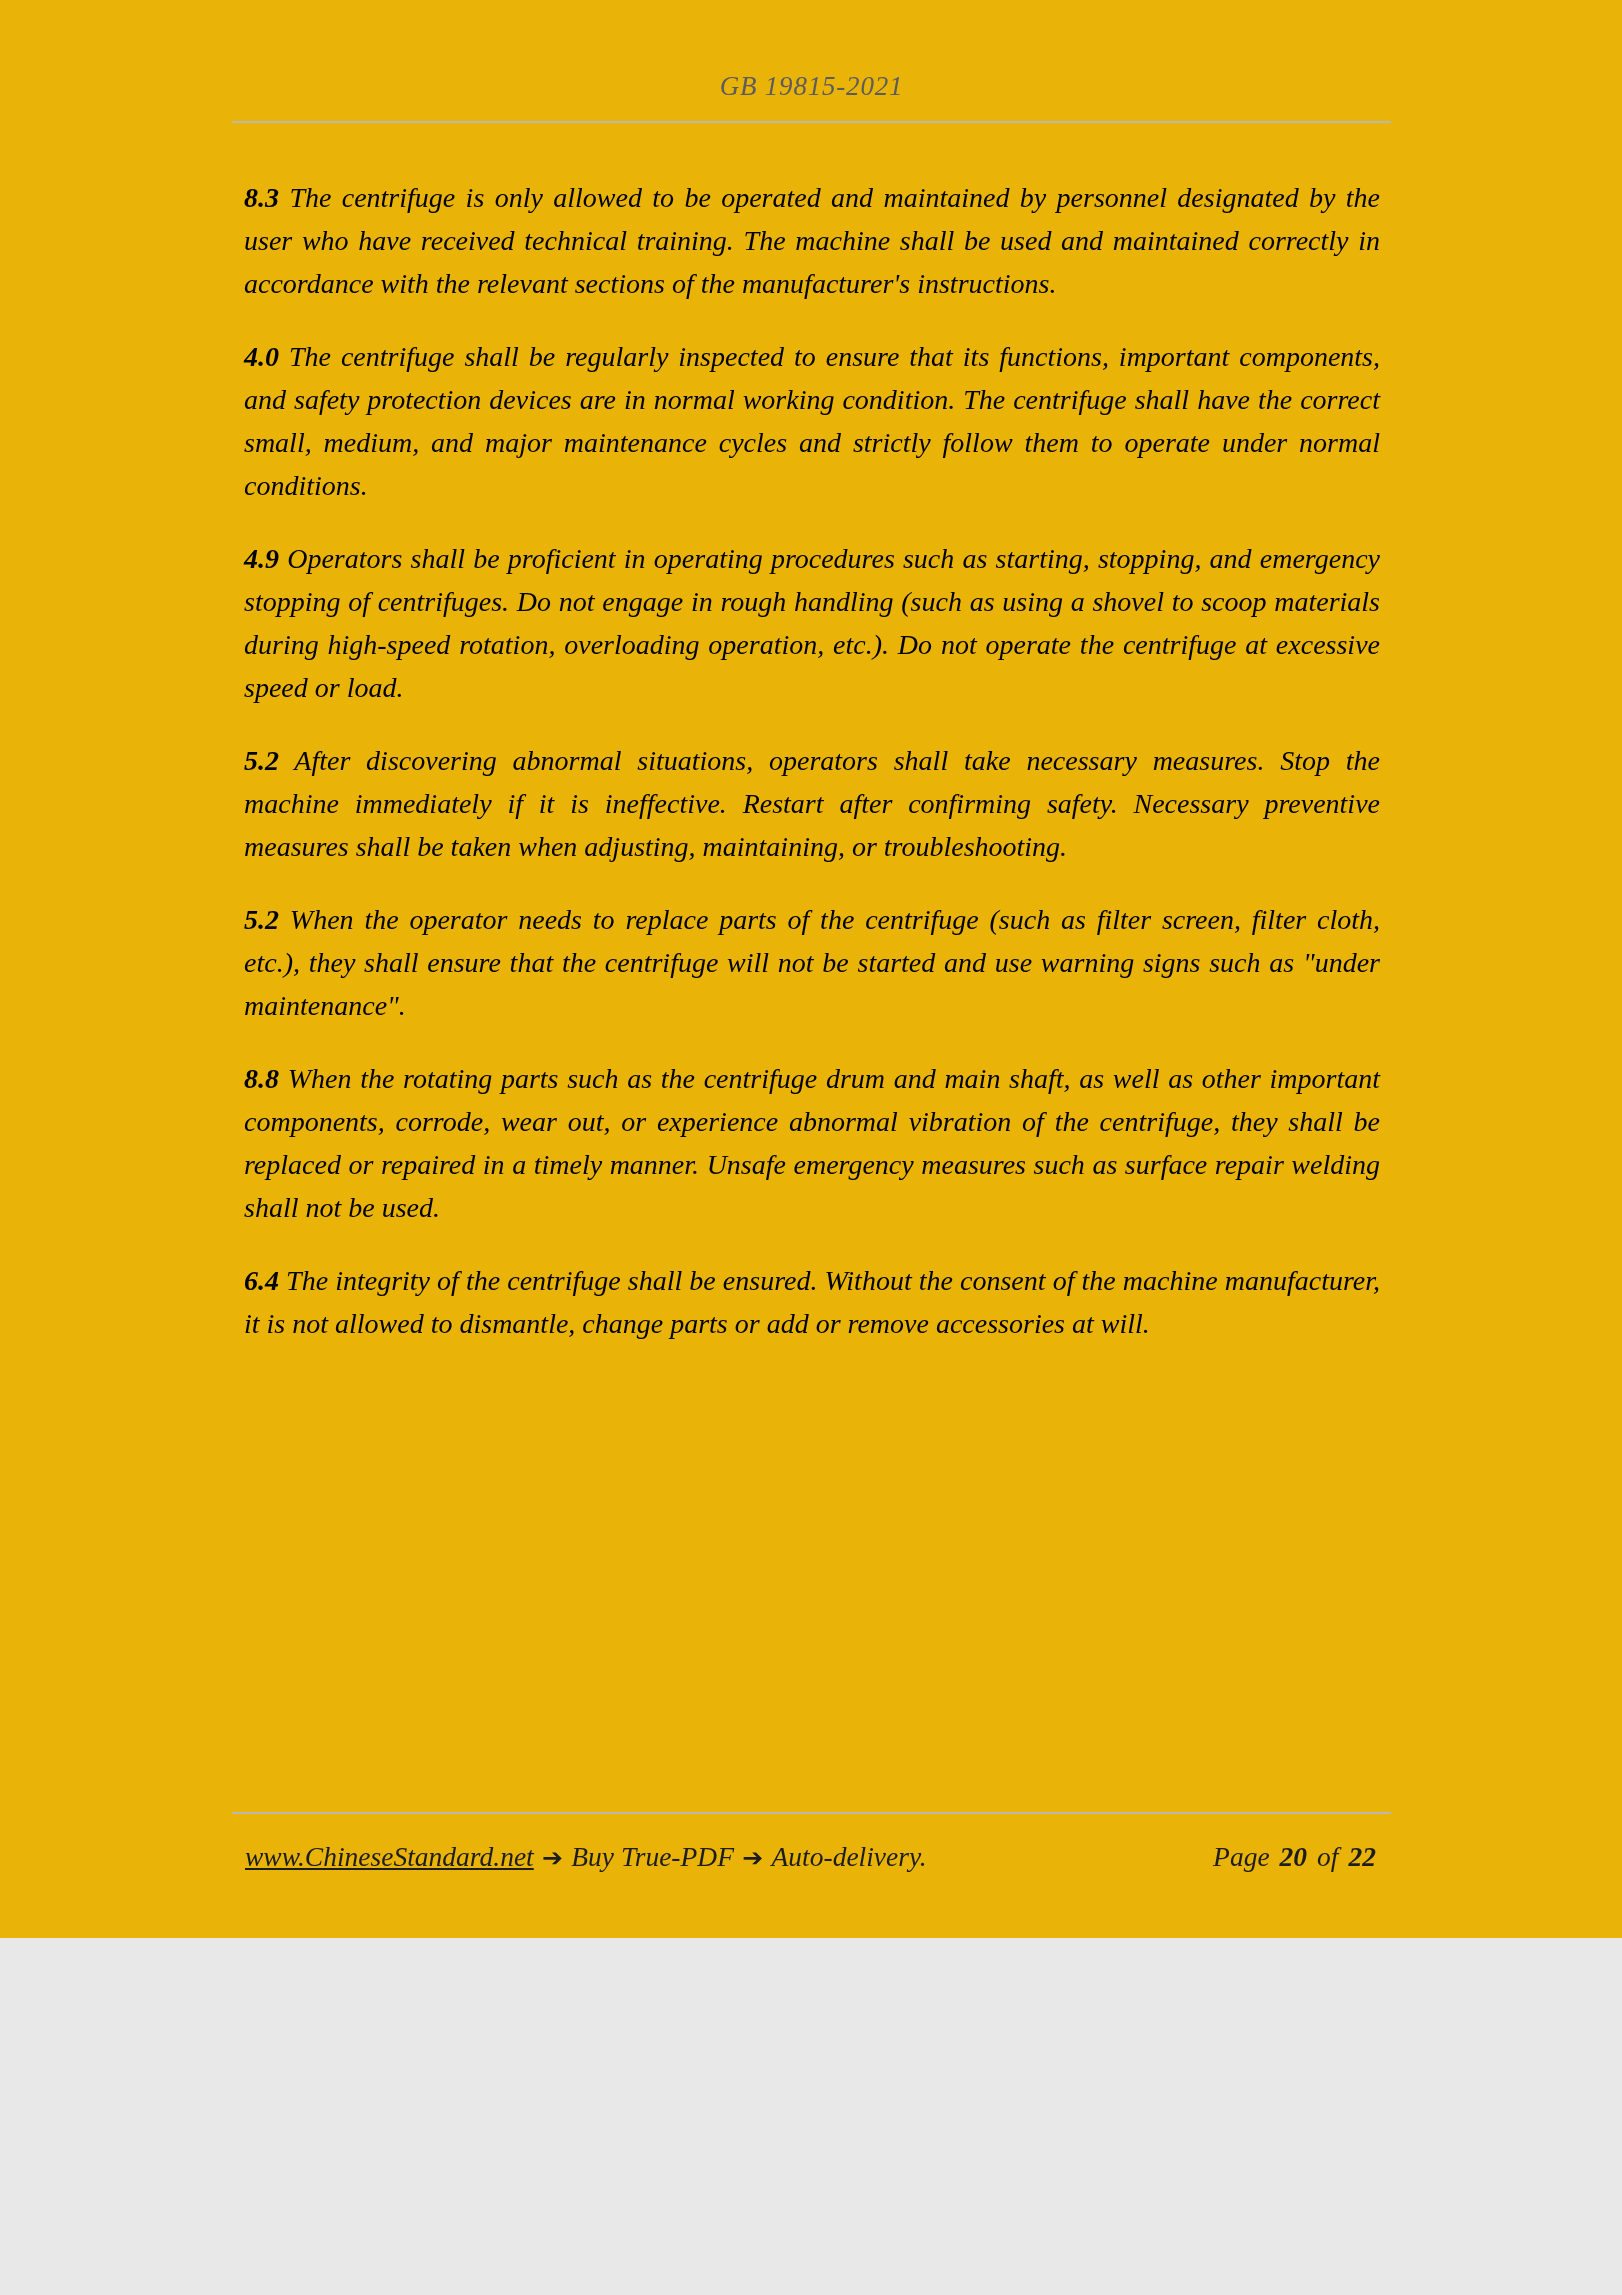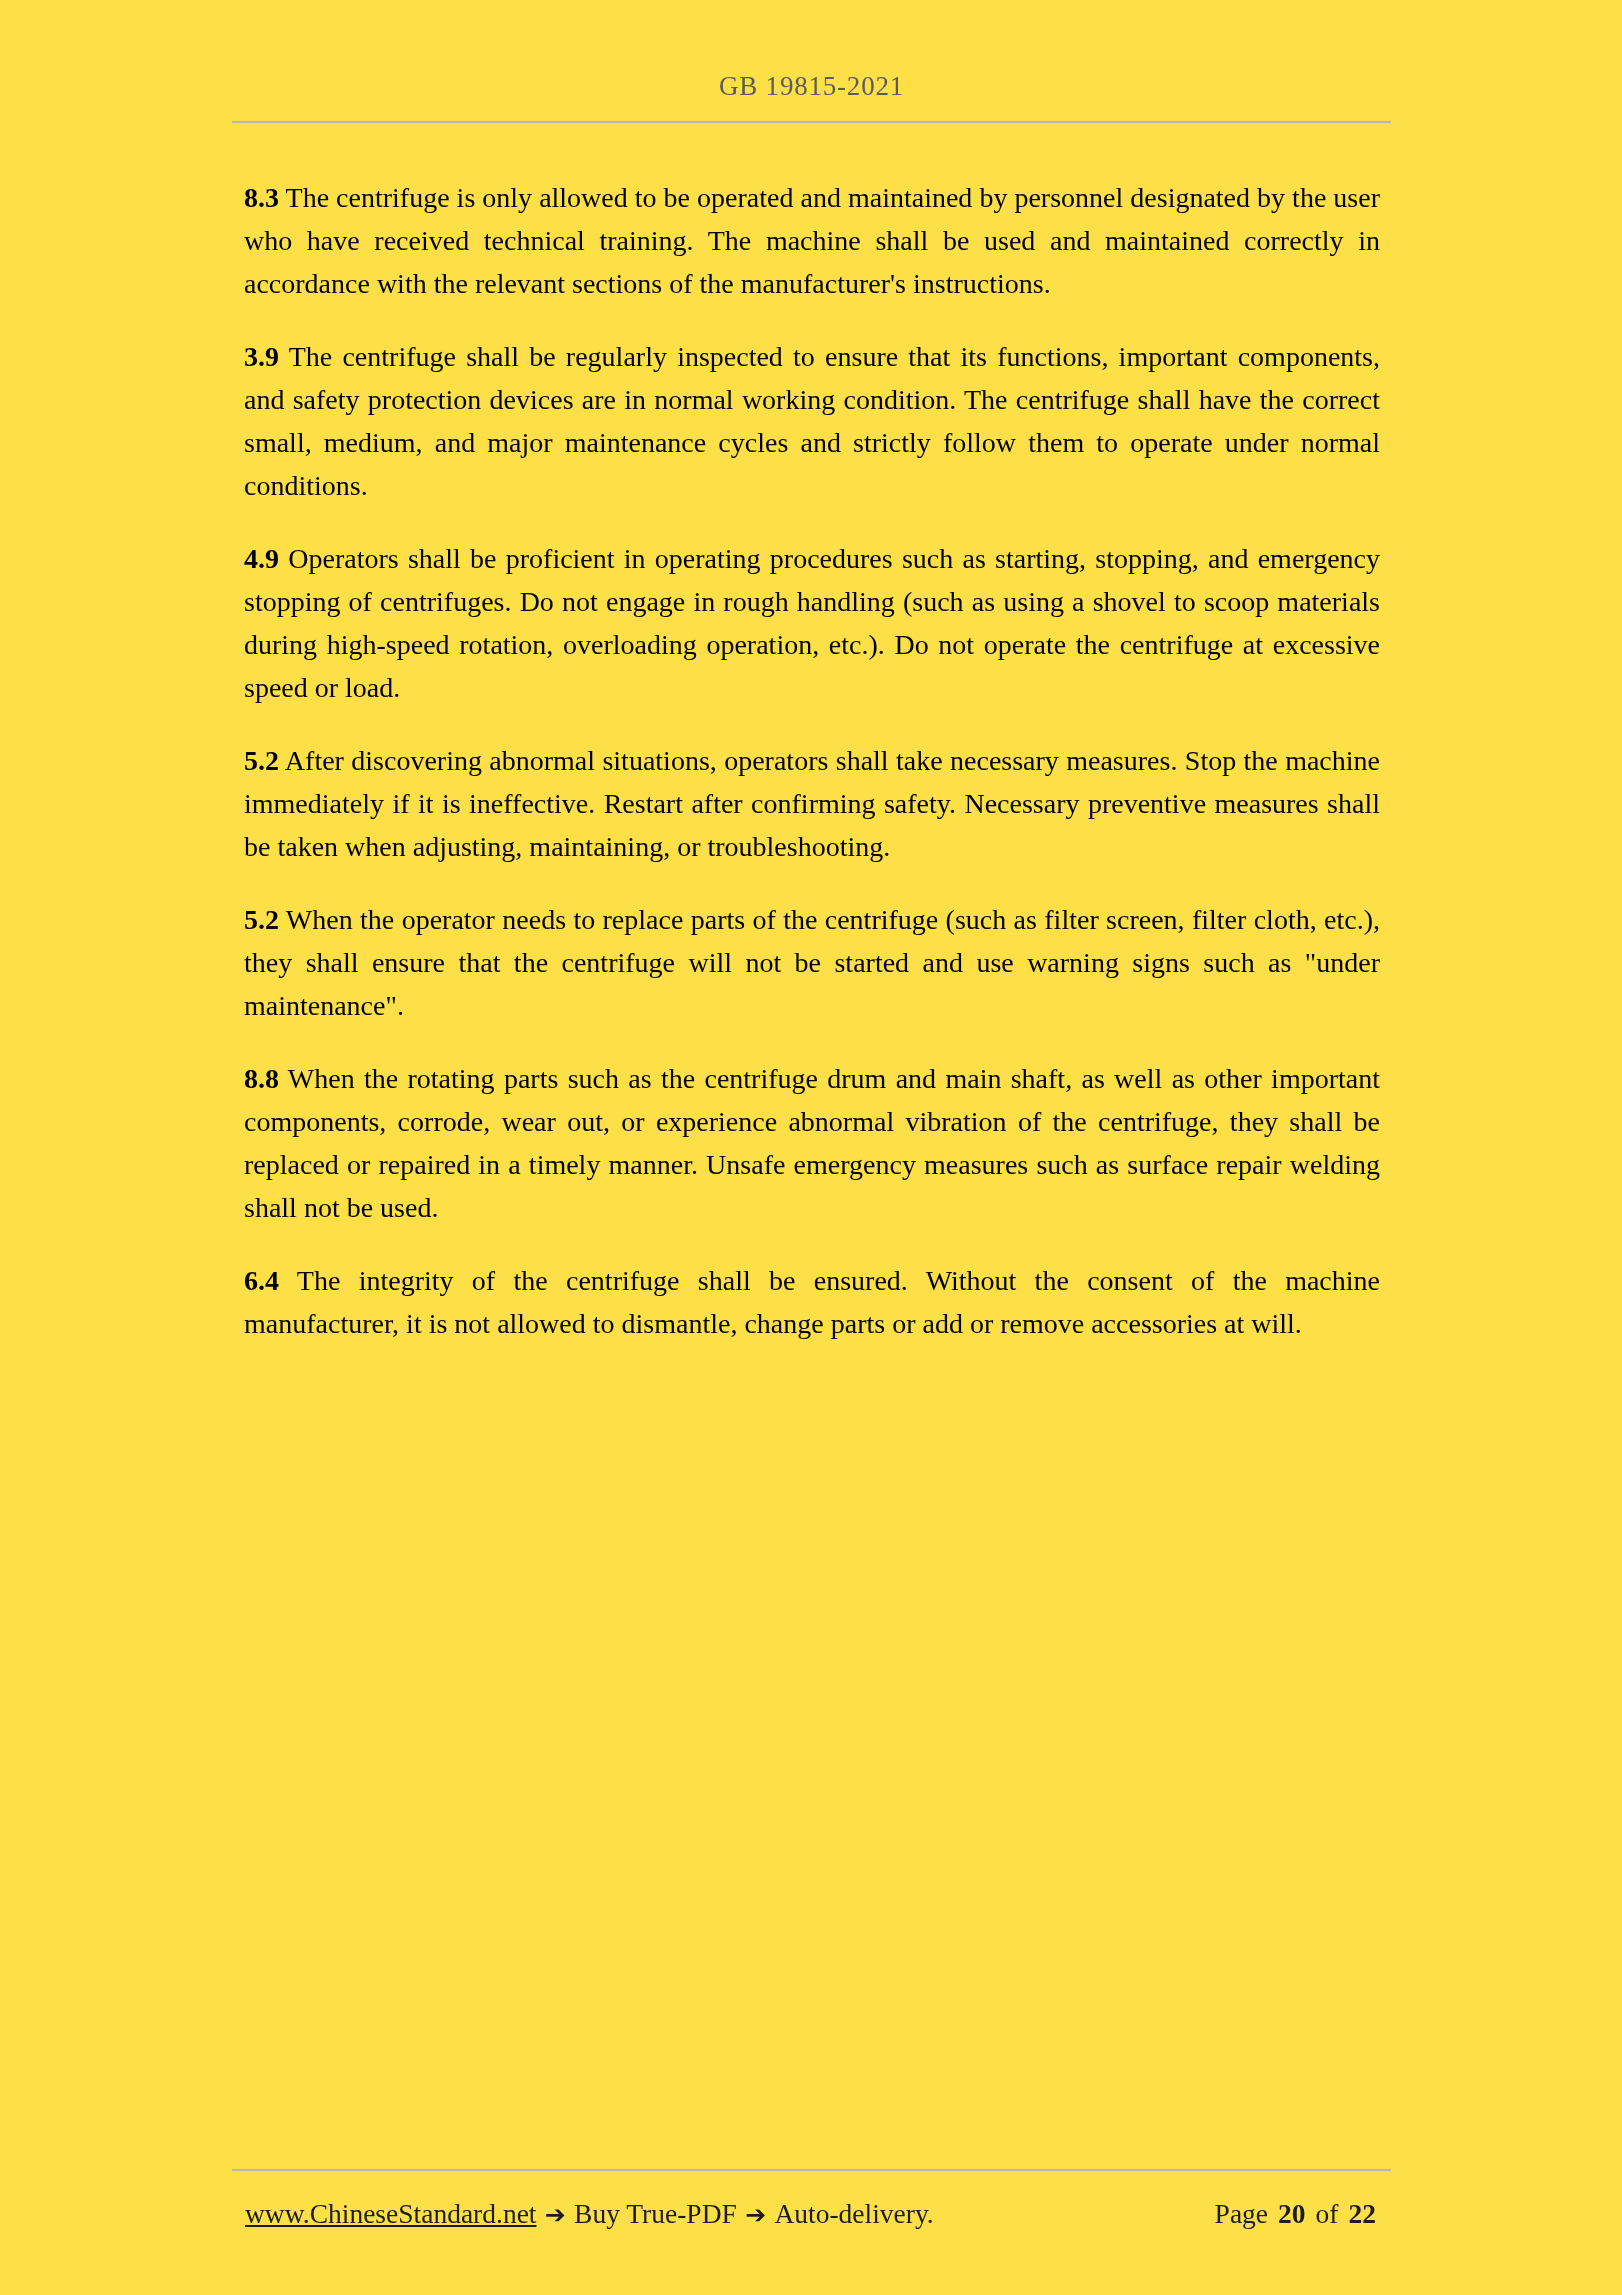--- a/index.html
+++ b/index.html
@@ -3,24 +3,25 @@
 <meta charset="utf-8">
 <style>
   * { margin: 0; padding: 0; box-sizing: border-box; }
   html, body {
     background: #e8e8e8;
     font-family: "Liberation Serif", "DejaVu Serif", serif;
   }
   .page {
     position: relative;
     width: 1623px;
-    height: 2295px;
-    background: #fde047;
+    height: 1938px;
+    background: #eab308;
     color: #000;
     overflow: hidden;
+    font-style: italic;
   }
   
   .doc-header {
     padding-top: 70px;
   }
   .doc-header-title {
     text-align: center;
     font-size: 27px;
     line-height: 33px;
     color: #5c5c5c;
@@ -92,21 +93,21 @@
 
   <header class="doc-header">
     <div class="doc-header-title">GB 19815-2021</div>
     <hr class="rule">
   </header>
 
   <main class="doc-content">
 
     <p class="para"><strong class="para-num">8.3</strong> <span>The centrifuge is only allowed to be operated and maintained by personnel designated by the user who have received technical training. The machine shall be used and maintained correctly in accordance with the relevant sections of the manufacturer's instructions.</span></p>
 
-    <p class="para"><strong class="para-num">3.9</strong> <span>The centrifuge shall be regularly inspected to ensure that its functions, important components, and safety protection devices are in normal working condition. The centrifuge shall have the correct small, medium, and major maintenance cycles and strictly follow them to operate under normal conditions.</span></p>
+    <p class="para"><strong class="para-num">4.0</strong> <span>The centrifuge shall be regularly inspected to ensure that its functions, important components, and safety protection devices are in normal working condition. The centrifuge shall have the correct small, medium, and major maintenance cycles and strictly follow them to operate under normal conditions.</span></p>
 
     <p class="para"><strong class="para-num">4.9</strong> <span>Operators shall be proficient in operating procedures such as starting, stopping, and emergency stopping of centrifuges. Do not engage in rough handling (such as using a shovel to scoop materials during high-speed rotation, overloading operation, etc.). Do not operate the centrifuge at excessive speed or load.</span></p>
 
     <p class="para"><strong class="para-num">5.2</strong> <span>After discovering abnormal situations, operators shall take necessary measures. Stop the machine immediately if it is ineffective. Restart after confirming safety. Necessary preventive measures shall be taken when adjusting, maintaining, or troubleshooting.</span></p>
 
     <p class="para"><strong class="para-num">5.2</strong> <span>When the operator needs to replace parts of the centrifuge (such as filter screen, filter cloth, etc.), they shall ensure that the centrifuge will not be started and use warning signs such as "under maintenance".</span></p>
 
     <p class="para"><strong class="para-num">8.8</strong> <span>When the rotating parts such as the centrifuge drum and main shaft, as well as other important components, corrode, wear out, or experience abnormal vibration of the centrifuge, they shall be replaced or repaired in a timely manner. Unsafe emergency measures such as surface repair welding shall not be used.</span></p>
 
     <p class="para"><strong class="para-num">6.4</strong> <span>The integrity of the centrifuge shall be ensured. Without the consent of the machine manufacturer, it is not allowed to dismantle, change parts or add or remove accessories at will.</span></p>

